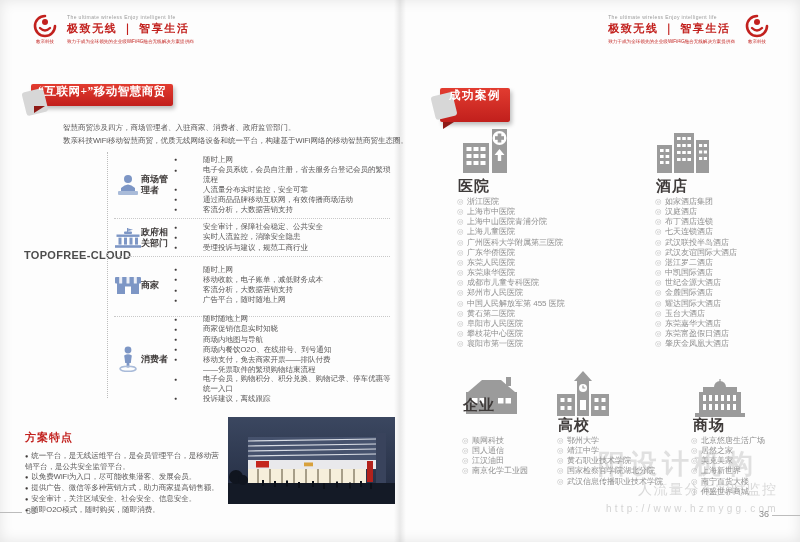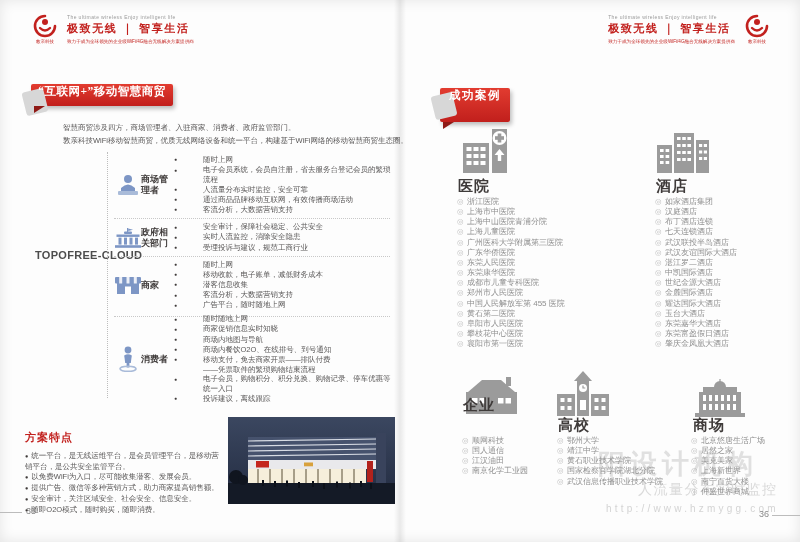--- a/index.html
+++ b/index.html
@@ -22,21 +22,21 @@
           display:flex;align-items:flex-start;justify-content:center;border-radius:2px;
           box-shadow:2px 3px 4px rgba(0,0,0,.25);z-index:3;font-family:Liberation Serif, serif;}
   .ribbon::after{content:"";position:absolute;left:3px;bottom:-7px;
           border-style:solid;border-width:7px 11px 0 0;border-color:#8f1a16 transparent transparent transparent;}
   .ribbon::before{content:"";position:absolute;left:-7px;top:6px;width:22px;height:24px;background:#d7d7d7;
           transform:rotate(-14deg);z-index:-1;border-radius:3px;}
   .ribbon-left{left:31px;top:84px;width:142px;height:22px;font-size:11.5px;letter-spacing:.5px;}
   .ribbon-right{left:440px;top:88px;width:70px;height:34px;font-size:11.5px;letter-spacing:1.5px;}
   
   .intro{position:absolute;left:31px;top:122px;font-size:7.5px;color:#595757;line-height:12.5px;white-space:nowrap;margin-left:32px;}
-  .cloud{position:absolute;left:24px;top:249px;font-size:11px;font-weight:bold;color:#4d4d4d;letter-spacing:.3px;margin-left:11px;}
+  .cloud{position:absolute;left:24px;top:249px;font-size:11px;font-weight:bold;color:#4d4d4d;letter-spacing:.3px;}
   .vline{position:absolute;left:107px;top:152px;height:246px;border-left:1px dotted #bdbdbd;}
   .gsep{position:absolute;left:114px;width:276px;border-top:1px dotted #c8c8c8;}
   .group{position:absolute;left:114px;width:278px;display:flex;align-items:center;}
   .g-icon{flex:0 0 27px;display:flex;justify-content:center;}
   .g-label{flex:0 0 33px;font-size:9px;font-weight:bold;color:#3f3b3a;white-space:pre-line;line-height:11px;}
   .g-list{flex:1;}
   .glist .li-row{display:flex;font-size:7.5px;line-height:9.7px;color:#595757;}
   .glist .li-marker{flex:0 0 9px;font-size:5px;line-height:9.7px;color:#3f3b3a;padding-top:.5px;}
   .glist .li-text{white-space:pre-line;padding-left:20px;}
   .feat-title{position:absolute;left:25px;top:430px;font-size:11px;font-weight:bold;color:#c2211e;letter-spacing:1px;}
@@ -189,24 +189,20 @@
     </div>
     <div class="g-label">商家</div>
     <div class="g-list glist">
         <div class="li-row">
           <span class="li-marker">●</span>
           <span class="li-text">随时上网</span>
         </div>
         <div class="li-row">
           <span class="li-marker">●</span>
           <span class="li-text">移动收款，电子账单，减低财务成本</span>
-        </div>
-        <div class="li-row">
-          <span class="li-marker">●</span>
-          <span class="li-text">潜客信息收集</span>
         </div>
         <div class="li-row">
           <span class="li-marker">●</span>
           <span class="li-text">客流分析，大数据营销支持</span>
         </div>
         <div class="li-row">
           <span class="li-marker">●</span>
           <span class="li-text">广告平台，随时随地上网</span>
         </div>
       </div>

